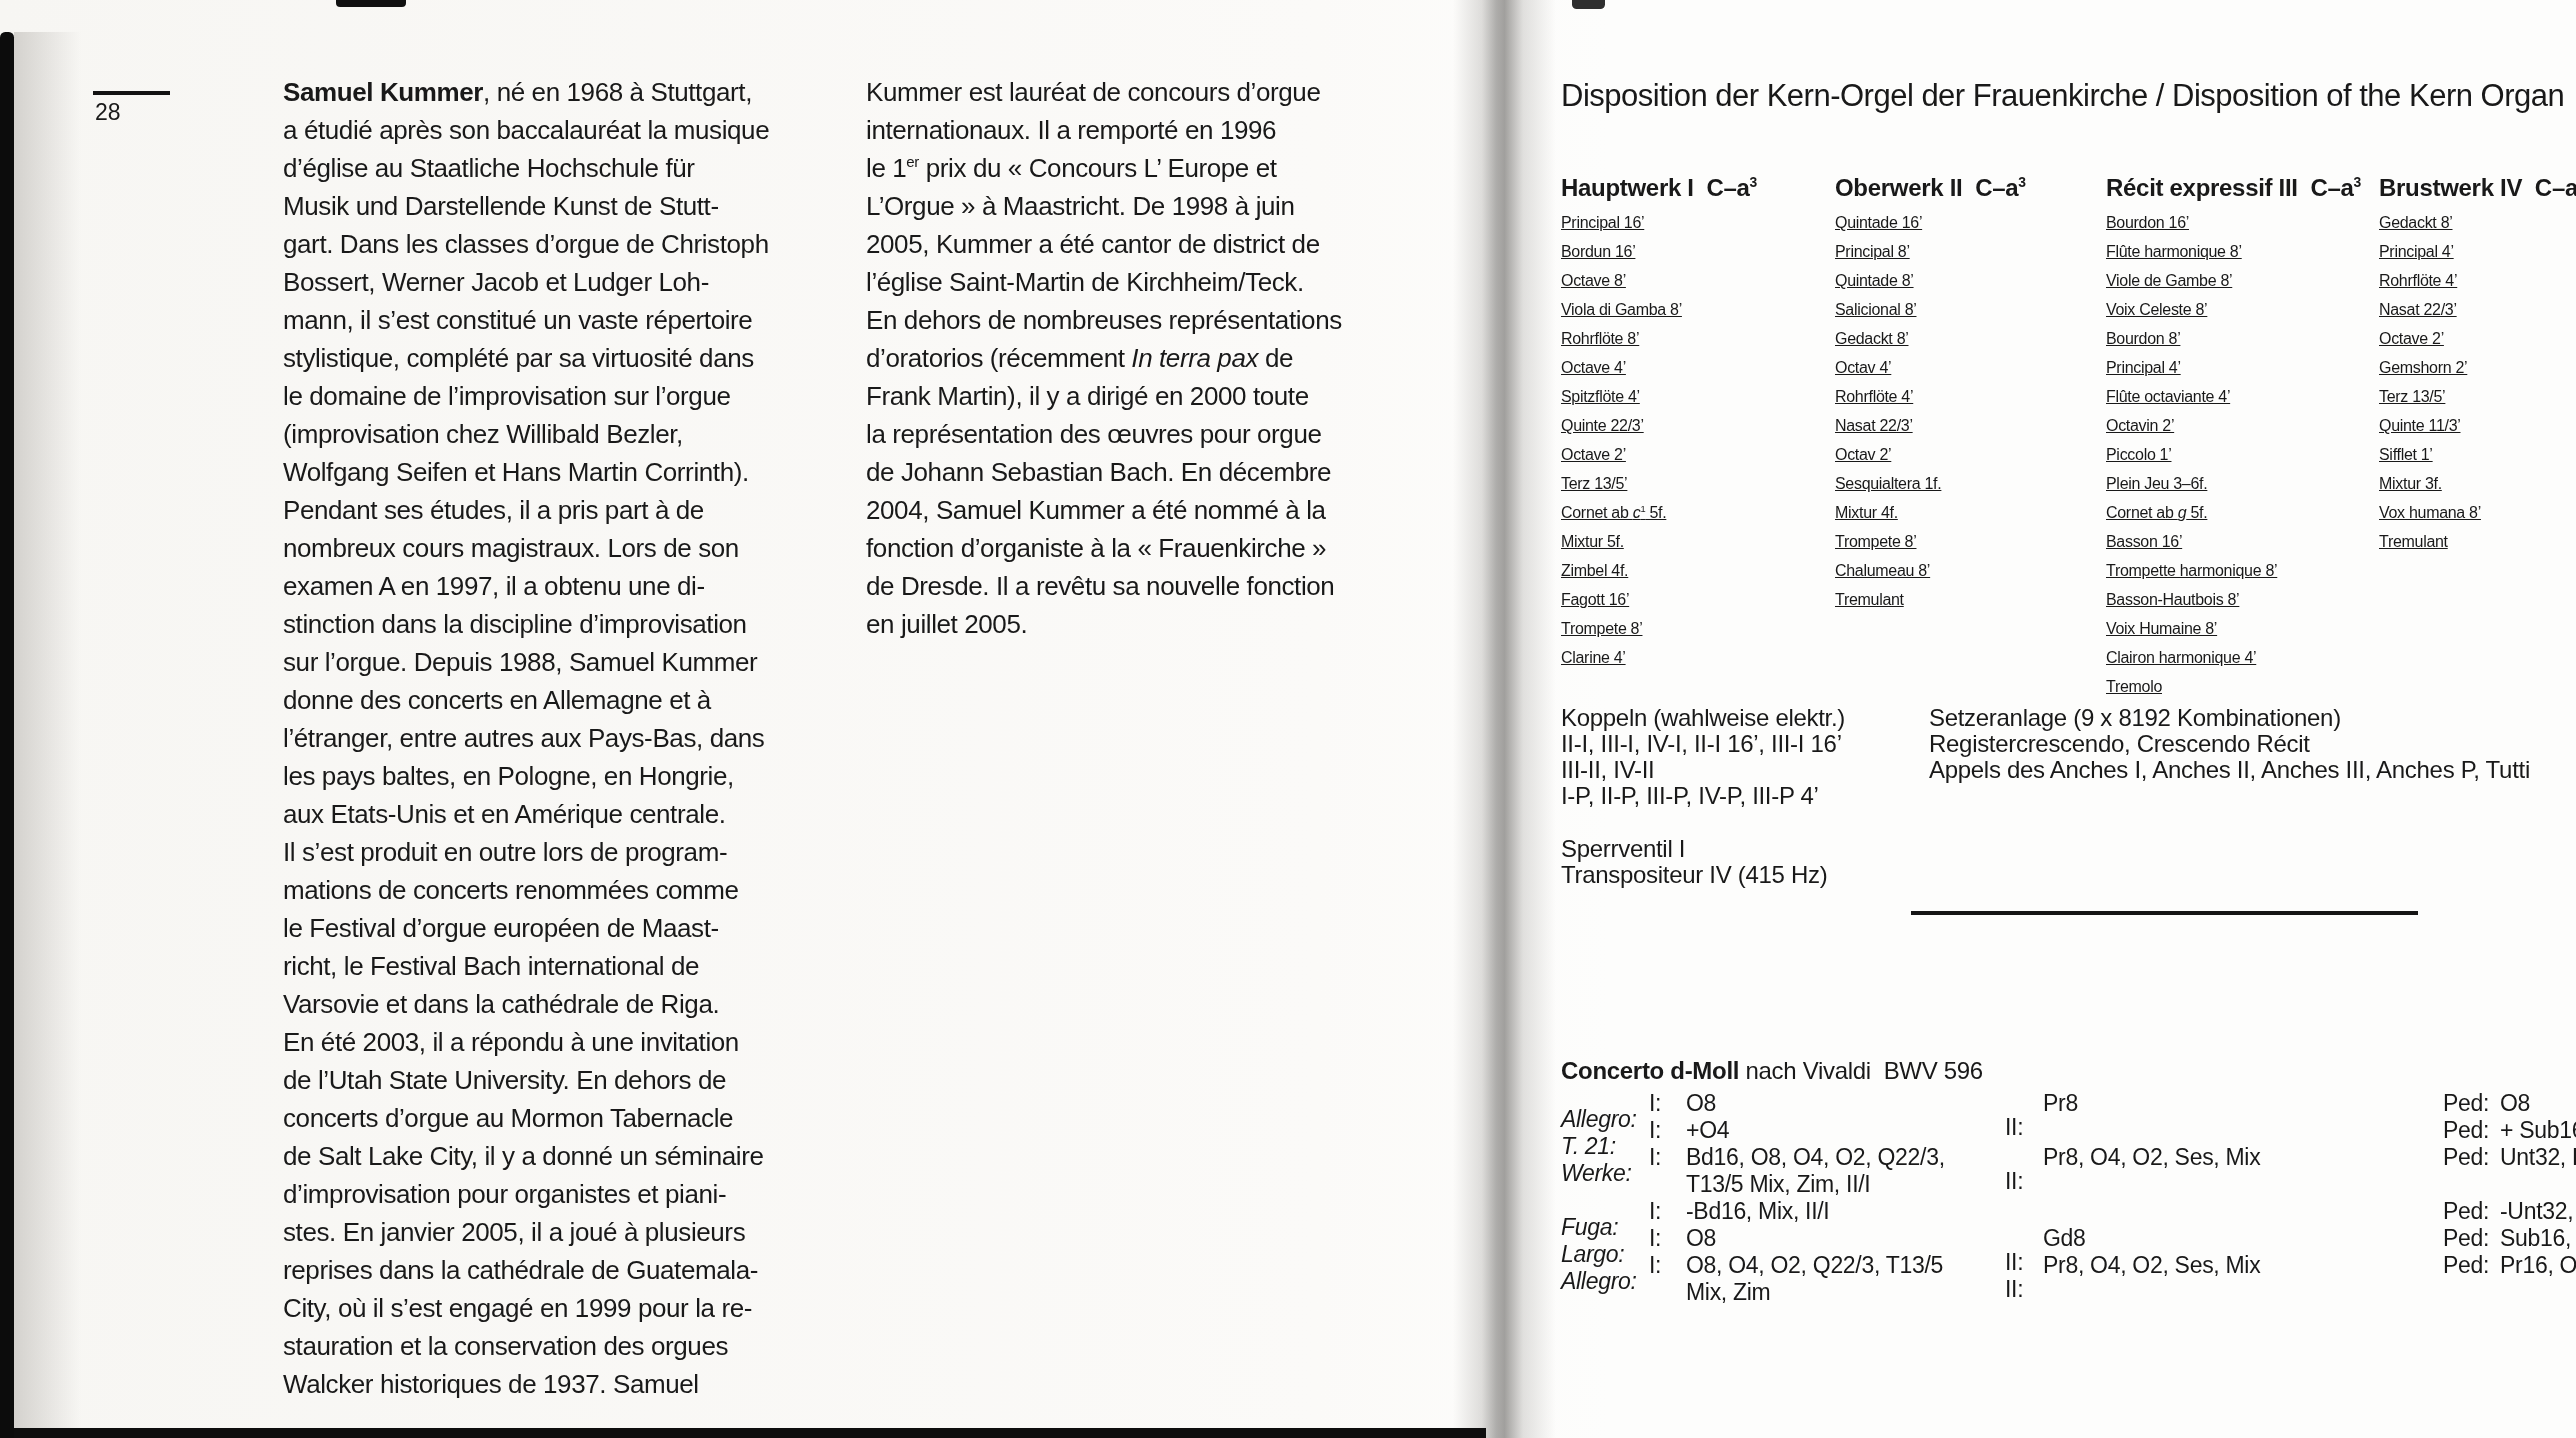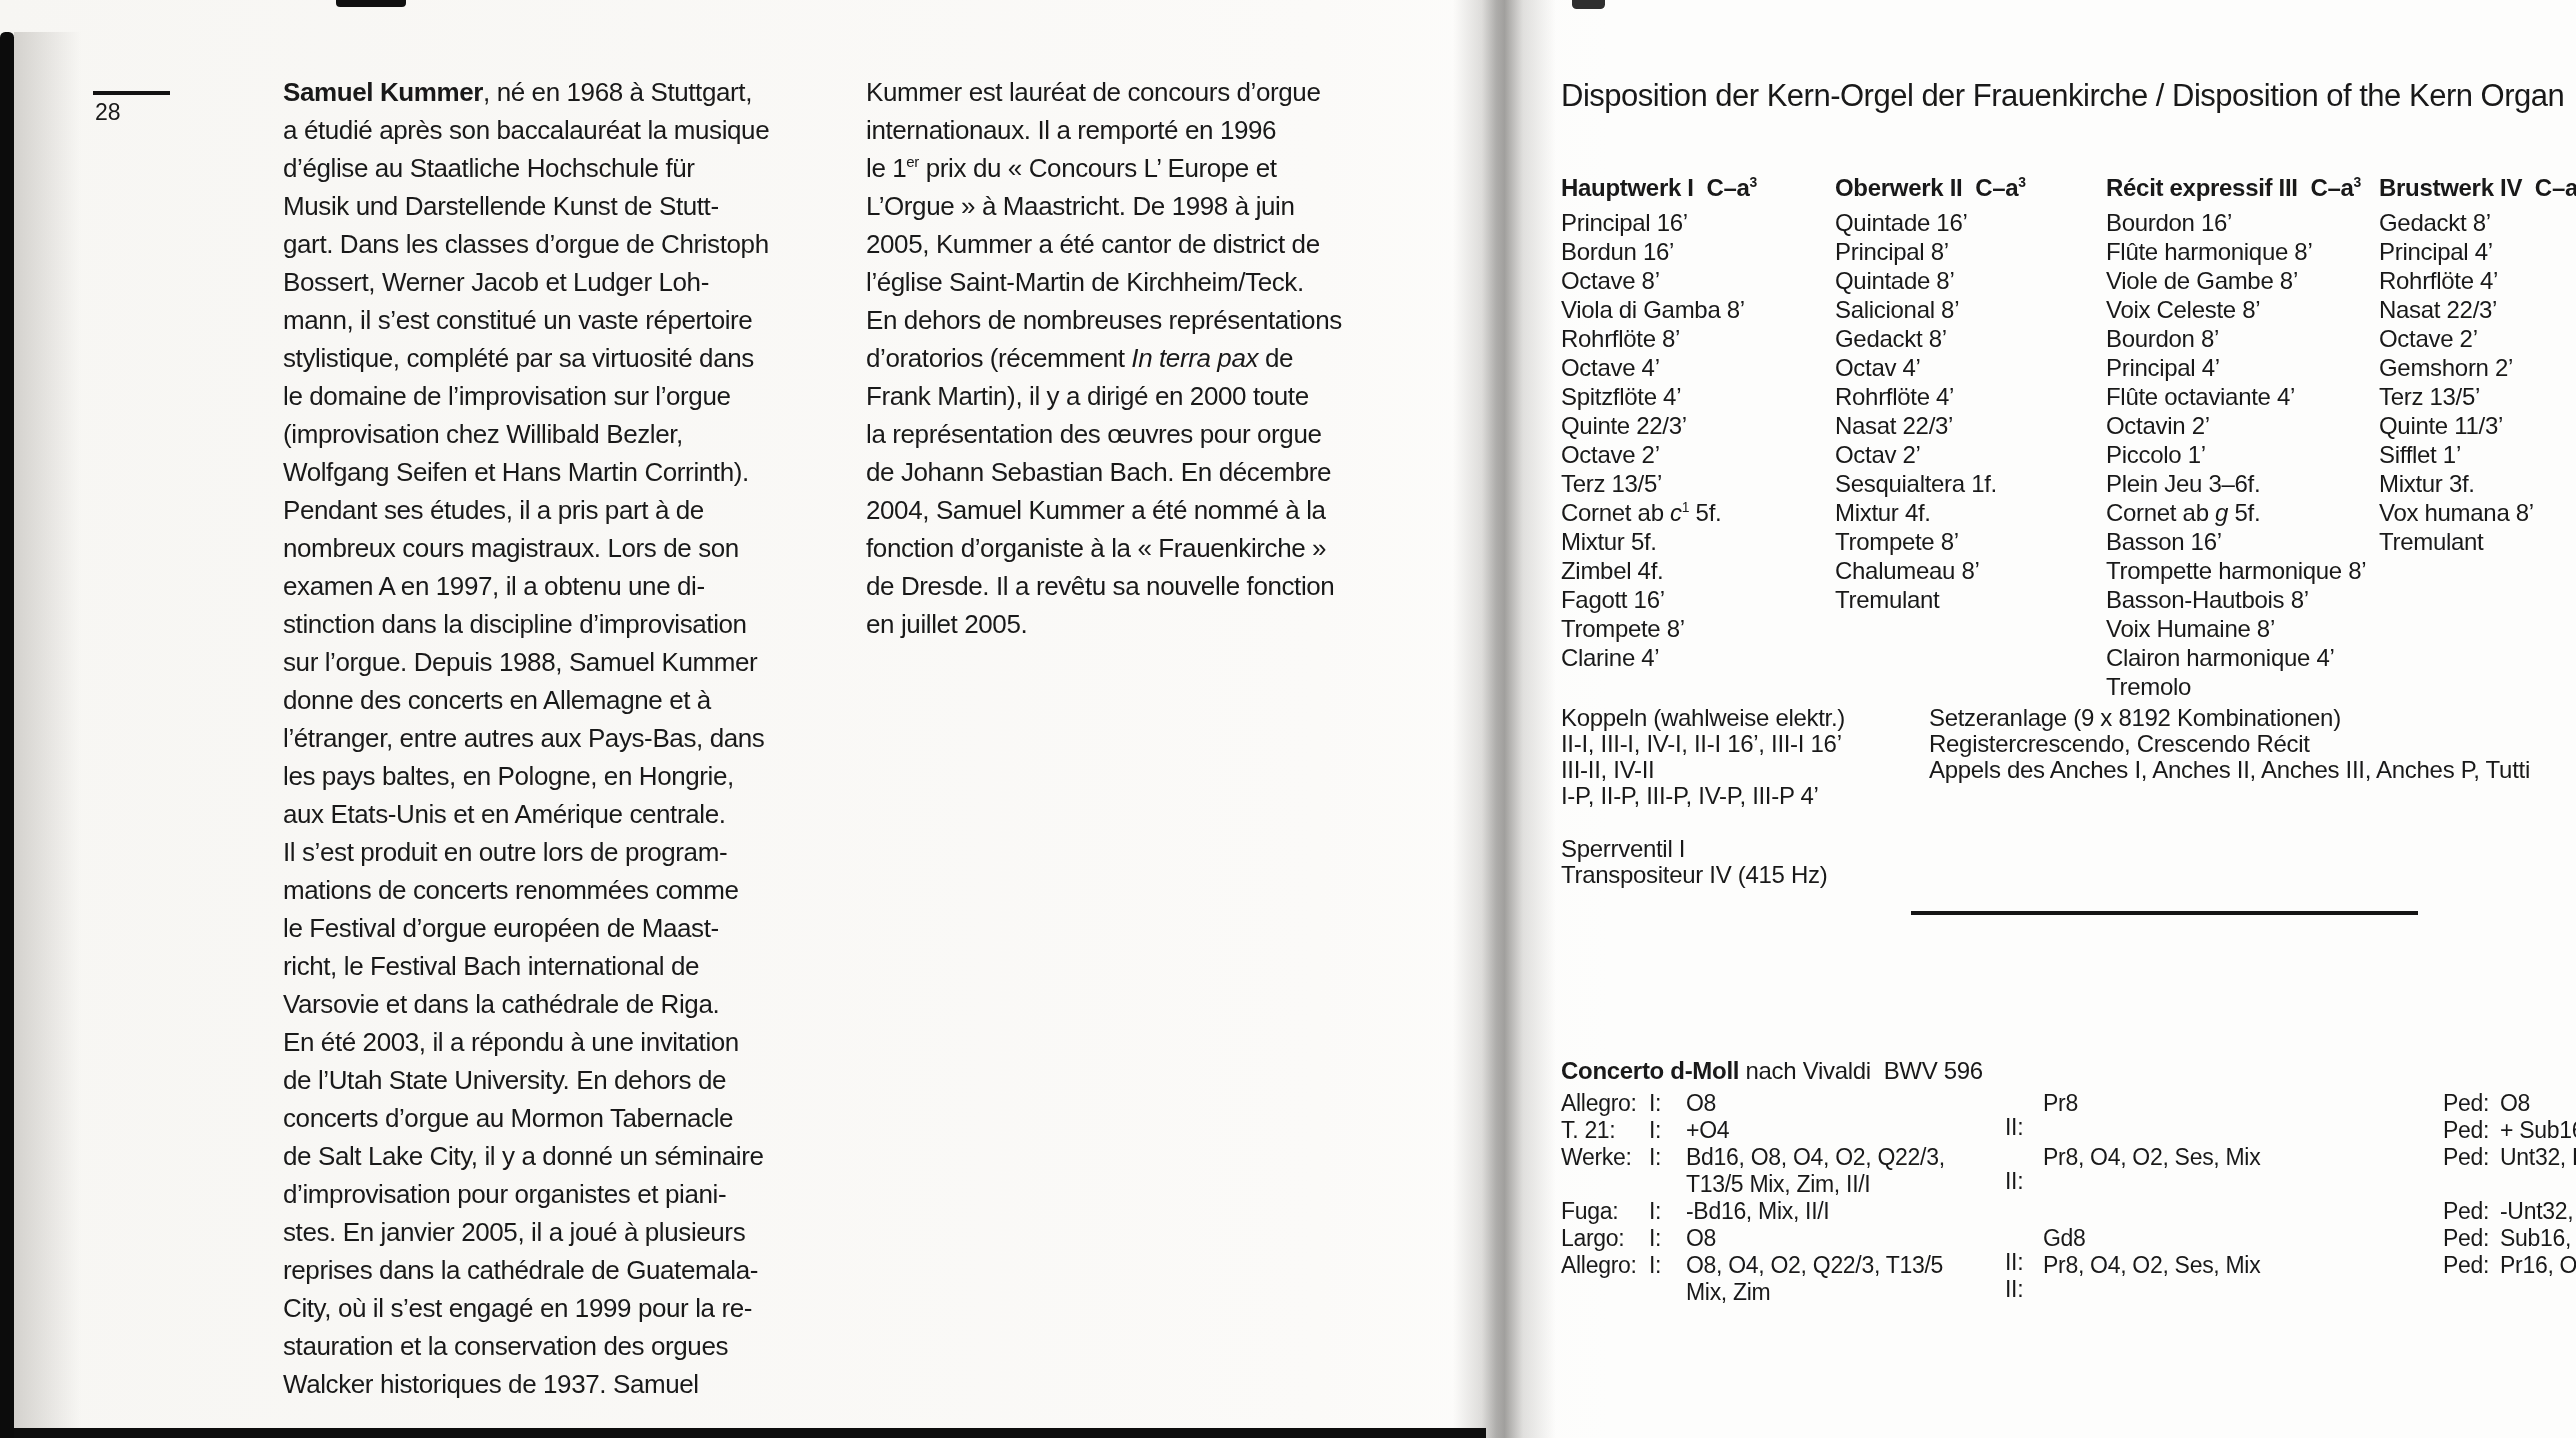--- a/index.html
+++ b/index.html
@@ -42,37 +42,37 @@
     white-space:nowrap;
   }
   #bio1 { left:283px; }
   #bio2 { left:866px; }
 
   
   .disp-title { position:absolute; left:1561px; top:78px; font-size:31px; letter-spacing:-0.5px; white-space:nowrap; }
 
   .division { position:absolute; top:174px; width:268px; }
   .division .hdr { font-size:24px; font-weight:bold; letter-spacing:-0.3px; white-space:nowrap; }
-  .division .stops { position:absolute; left:0; top:34px; font-size:24px; line-height:29px; letter-spacing:-0.3px; white-space:nowrap; }
+  .division .stops { position:absolute; left:0; top:34px; font-size:16px; line-height:29px; letter-spacing:-0.3px; white-space:nowrap;text-decoration:underline; }
   #div0 { left:1561px; } #div1 { left:1835px; } #div2 { left:2106px; } #div3 { left:2379px; }
 
   .smallblock { position:absolute; font-size:24px; line-height:26px; letter-spacing:-0.3px; white-space:nowrap; }
   #couplers    { left:1561px; top:705px; }
   #accessories { left:1561px; top:836px; }
   #setzer      { left:1929px; top:705px; }
 
   .hrule { position:absolute; left:1911px; top:911px; width:507px; height:3.6px; background:#151515; }
 
   
   .reg-heading { position:absolute; left:1561px; top:959px; font-size:28px; line-height:36px; letter-spacing:-0.4px; white-space:nowrap; }
   .work-title  { position:absolute; left:1561px; top:1057px; font-size:24px; letter-spacing:-0.3px; white-space:nowrap; }
 
   #regtable { position:absolute; left:1561px; top:1090px; width:1319px; font-size:23px; line-height:27px; letter-spacing:-0.3px; }
   .reg-row { position:relative; padding-left:125px; min-height:27px; white-space:nowrap; }
-  .reg-row .mv   { position:absolute; left:0;      top:0; }
+  .reg-row .mv   { position:absolute; left:0;      top:16px;font-style:italic; }
   .reg-row .ip   { position:absolute; left:88px;  top:0; }
   .reg-row .itx  { display:block; }
   .reg-row .iip  { position:absolute; left:444px;  top:0;margin-top:24px; }
   .reg-row .iitx { position:absolute; left:482px;  top:0; }
   .reg-row .pp   { position:absolute; left:882px; top:0; }
   .reg-row .ptx  { position:absolute; left:939px; top:0; }
 </style>
 </head>
 <body>
 

